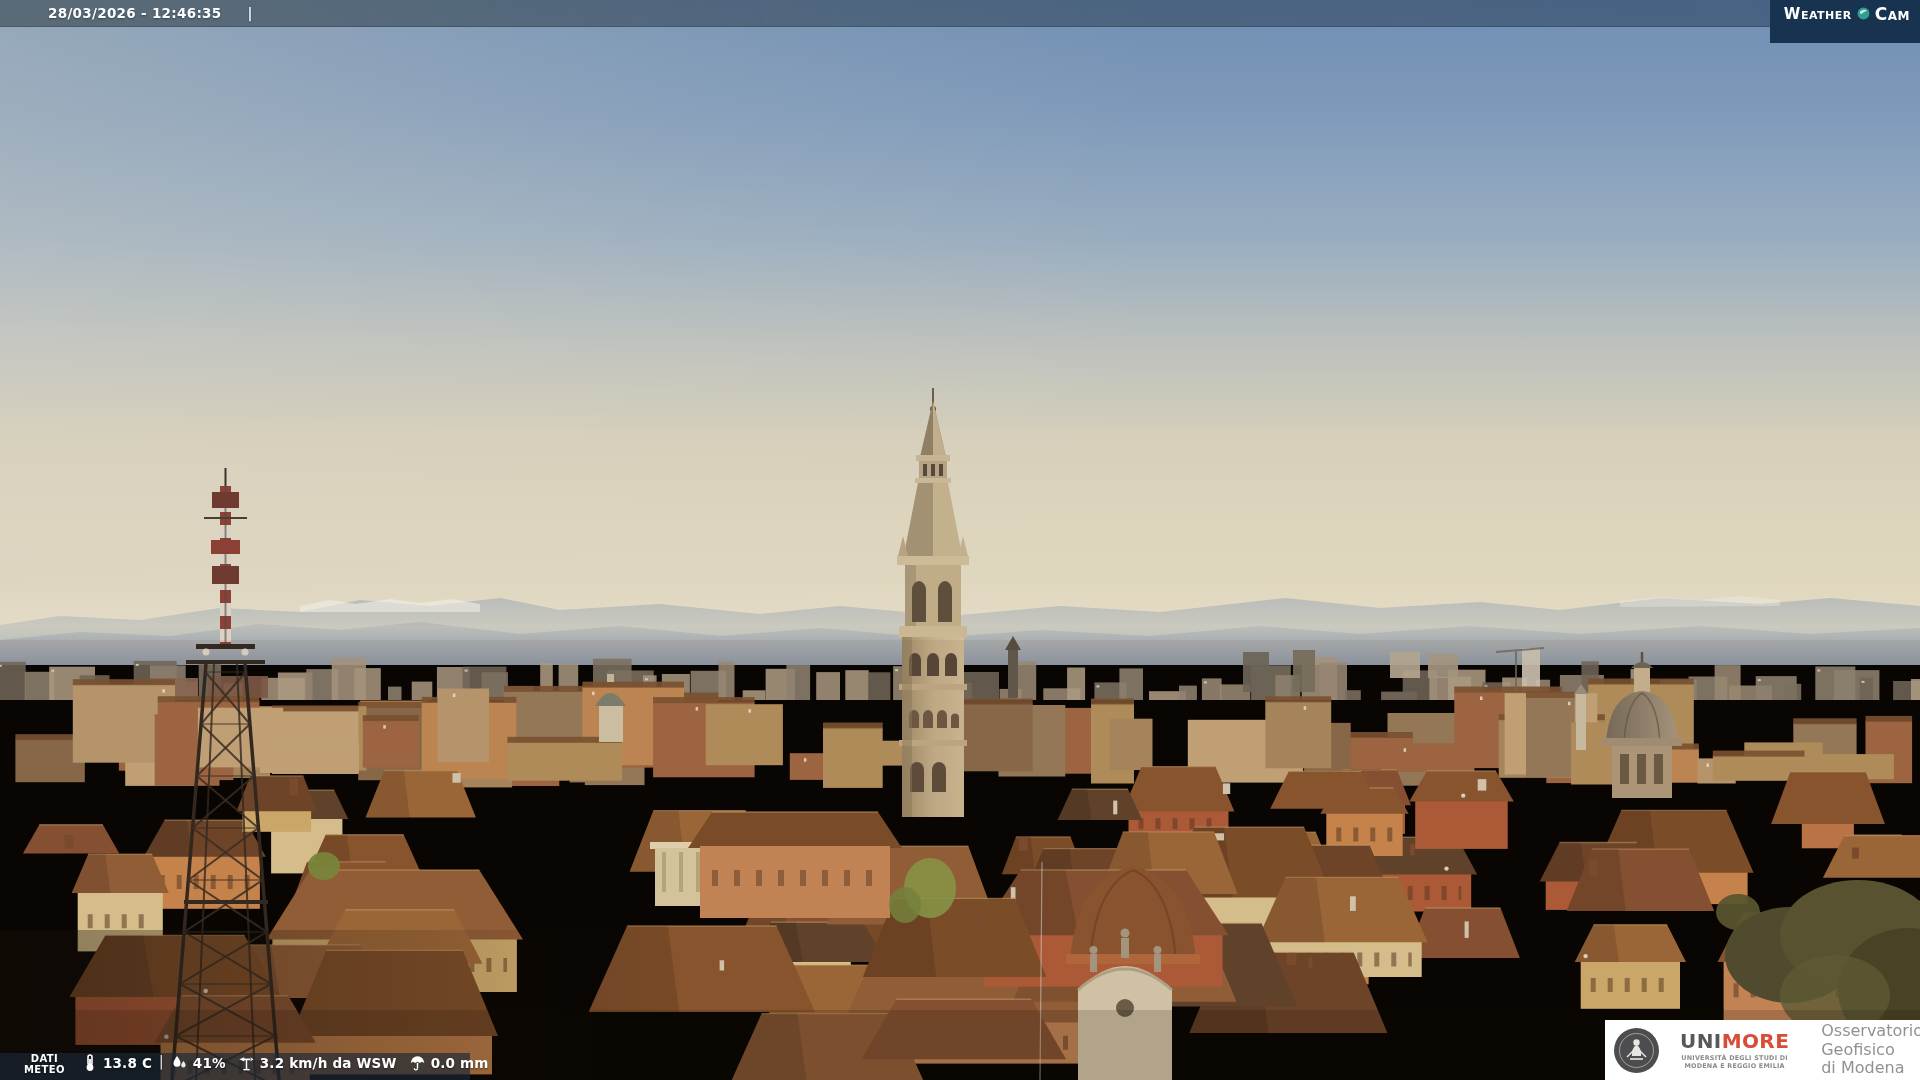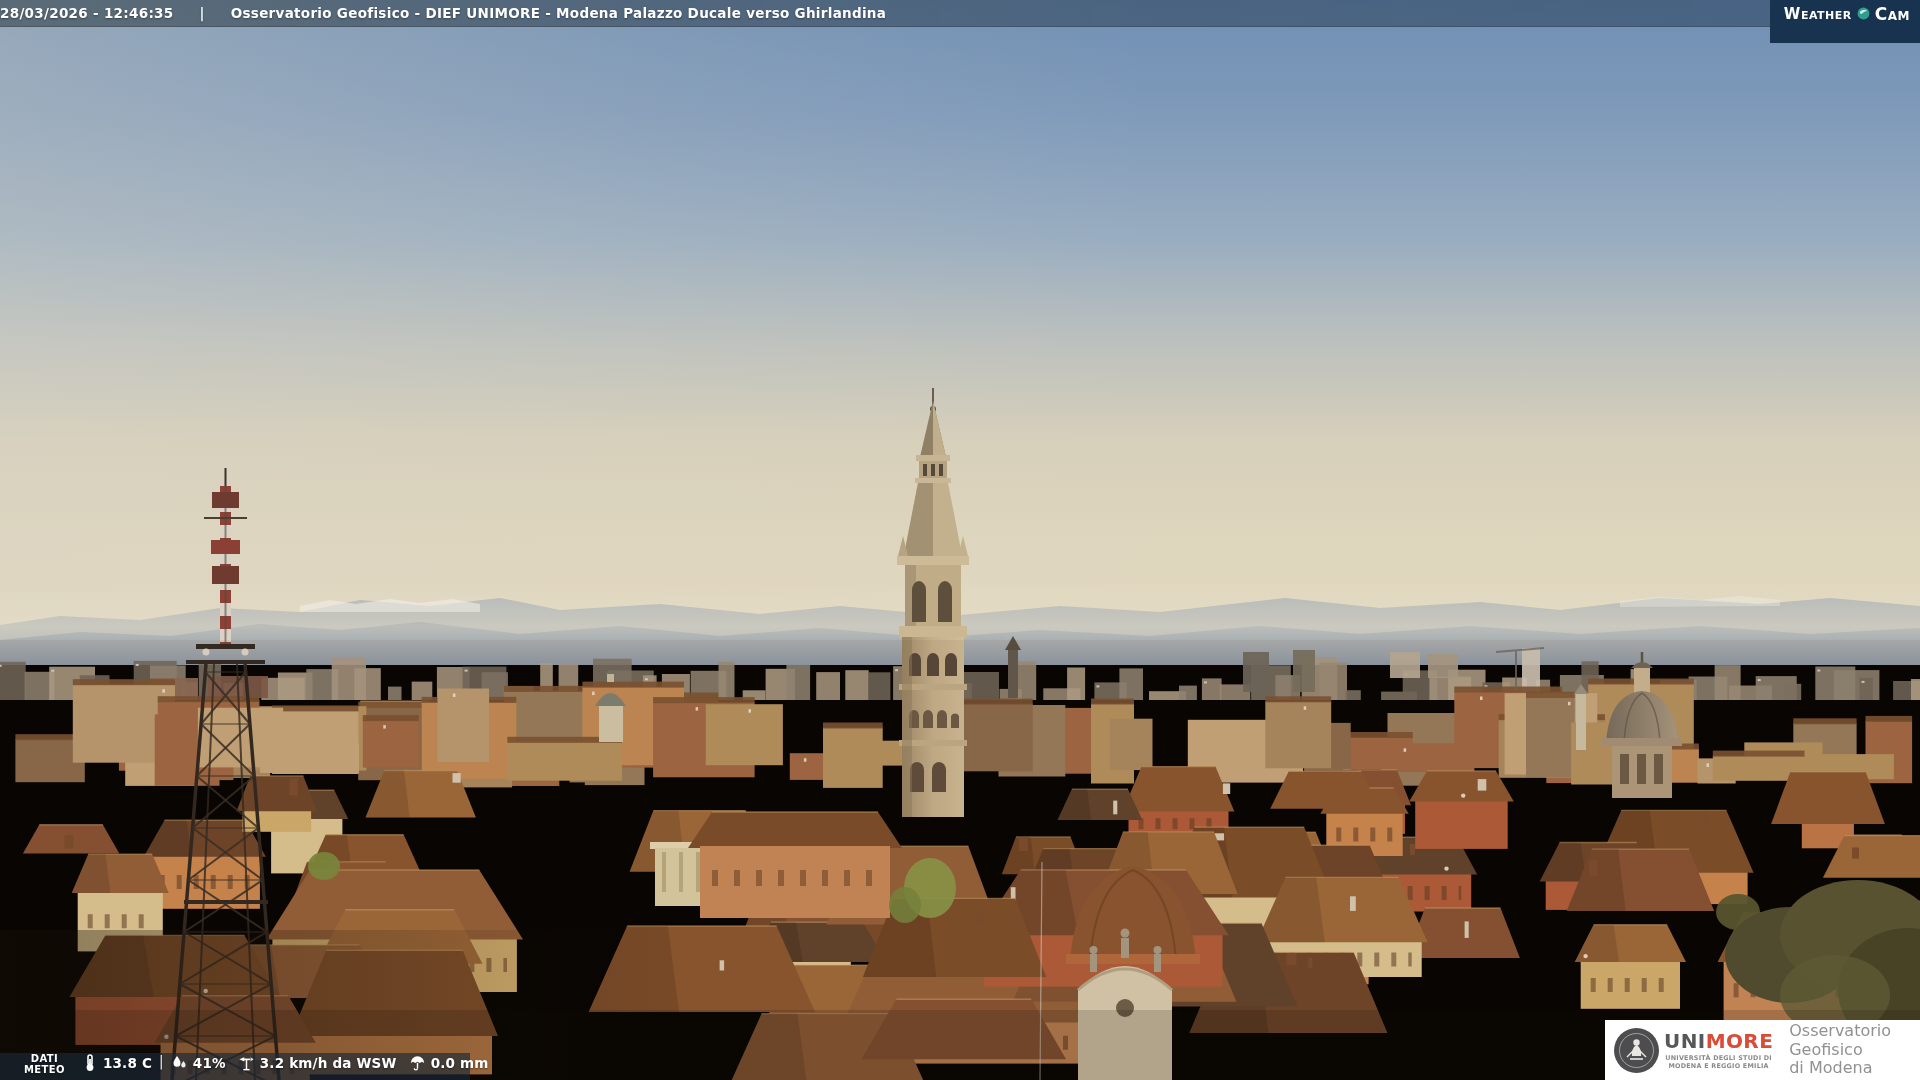--- a/index.html
+++ b/index.html
@@ -7,21 +7,21 @@
        font-family:"DejaVu Sans","Liberation Sans",sans-serif;}
   #scene{position:absolute;inset:0;display:block;}
 
   
   .topbar{position:absolute;top:0;left:0;width:100%;height:27px;
     background:linear-gradient(90deg,rgba(52,66,74,.60) 0%,rgba(46,64,84,.55) 45%,rgba(34,58,88,.52) 100%);
     border-bottom:1px solid rgba(0,0,0,.18);
     display:flex;align-items:center;color:#fff;font-weight:bold;
     font-size:13.5px;letter-spacing:.3px;text-shadow:0 1px 2px rgba(10,20,30,.45);
     box-sizing:border-box;z-index:5;}
-  .topbar .ts{white-space:nowrap;}
+  .topbar .ts{margin-left:48px;white-space:nowrap;}
   .topbar .sep{margin:0 26px;opacity:.95;}
   .topbar .title{white-space:nowrap;}
 
   
   .wcam{position:absolute;top:0;right:0;height:27px;background:#17334f;
     display:flex;align-items:center;padding:0 10px 16px 14px;gap:3px;color:#fff;z-index:6;}
   .wcam .w1{font-variant:small-caps;font-size:15px;font-weight:bold;letter-spacing:.5px;}
   .wcam .w2{font-variant:small-caps;font-size:17px;font-weight:bold;letter-spacing:.5px;}
   .globe{width:13px;height:13px;margin:0 2px;}
 
@@ -32,21 +32,21 @@
     text-shadow:0 1px 2px rgba(5,10,15,.55);box-sizing:border-box;
     padding:0 8px 0 24px;z-index:5;}
   .dati{font-size:10px;line-height:1.1;text-align:center;margin-right:16px;letter-spacing:.4px;}
   .grp{display:flex;align-items:center;gap:5px;white-space:nowrap;}
   .wicon{width:17px;height:19px;flex:0 0 auto;}
   .vdiv{margin:0 7px;font-weight:normal;opacity:.9;}
   .gap{width:12px;flex:0 0 auto;}
 
   
   .unibox{position:absolute;right:0;bottom:0;width:315px;height:60px;background:#fff;
-    display:flex;align-items:center;box-sizing:border-box;padding:0 8px 0 8px;gap:4px;z-index:6;}
+    display:flex;align-items:center;box-sizing:border-box;padding:0 8px 0 8px;gap:20px;z-index:6;}
   .seal{width:47px;height:47px;flex:0 0 auto;}
   .unicol{display:flex;flex-direction:column;justify-content:center;line-height:1;}
   .uniword{font-size:20px;font-weight:bold;letter-spacing:.4px;}
   .uni-g{color:#58585a;} .uni-r{color:#d84c38;}
   .unisub{font-size:6.4px;color:#8a8a8a;letter-spacing:.25px;margin-top:3px;line-height:1.25;font-weight:bold;text-align:center;}
   .obscol{color:#8f9193;font-size:16px;line-height:1.15;margin-left:12px;}
 </style>
 </head>
 <body>
 
@@ -736,21 +736,20 @@
   <line x1="1042" y1="862" x2="1040" y2="1080" stroke="#efefe8" stroke-width="1.2" opacity=".5"></line>
 
   <rect x="0" y="640" width="1920" height="440" fill="#784614" opacity=".08"></rect>
   <rect x="0" y="930" width="660" height="150" fill="url(#shadeBL)"></rect>
   <rect x="0" y="1010" width="1920" height="70" fill="#140d06" opacity=".16"></rect>
 </svg>
 
 <div class="topbar">
   <span class="ts">28/03/2026 - 12:46:35</span>
   <span class="sep">|</span>
-  <span class="title">Osservatorio Geofisico - DIEF UNIMORE - Modena Palazzo Ducale verso Ghirlandina</span>
 </div>
 
 <div class="wcam">
   <span class="w1">Weather</span>
   <svg class="globe" viewBox="0 0 14 14">
     <circle cx="7" cy="7" r="6.4" fill="#2f9e8f"></circle>
     <path d="M3,5 Q7,1.5 11,4 Q8,4.5 5.5,7 Q3.5,9 3,5 Z" fill="#eaf6f3" opacity=".85"></path>
   </svg>
   <span class="w2">Cam</span>
 </div>

